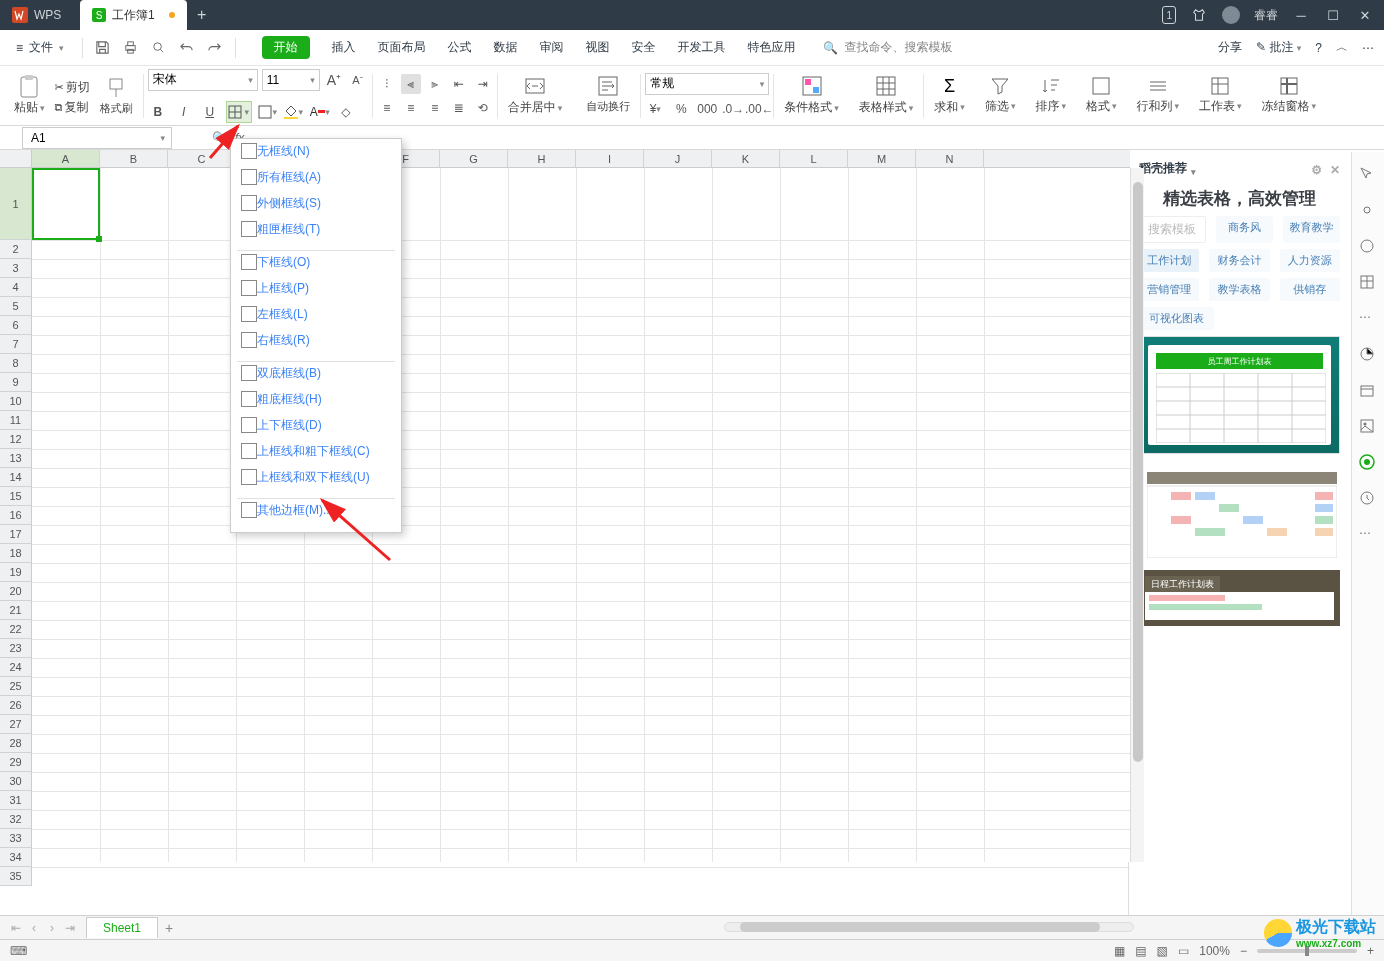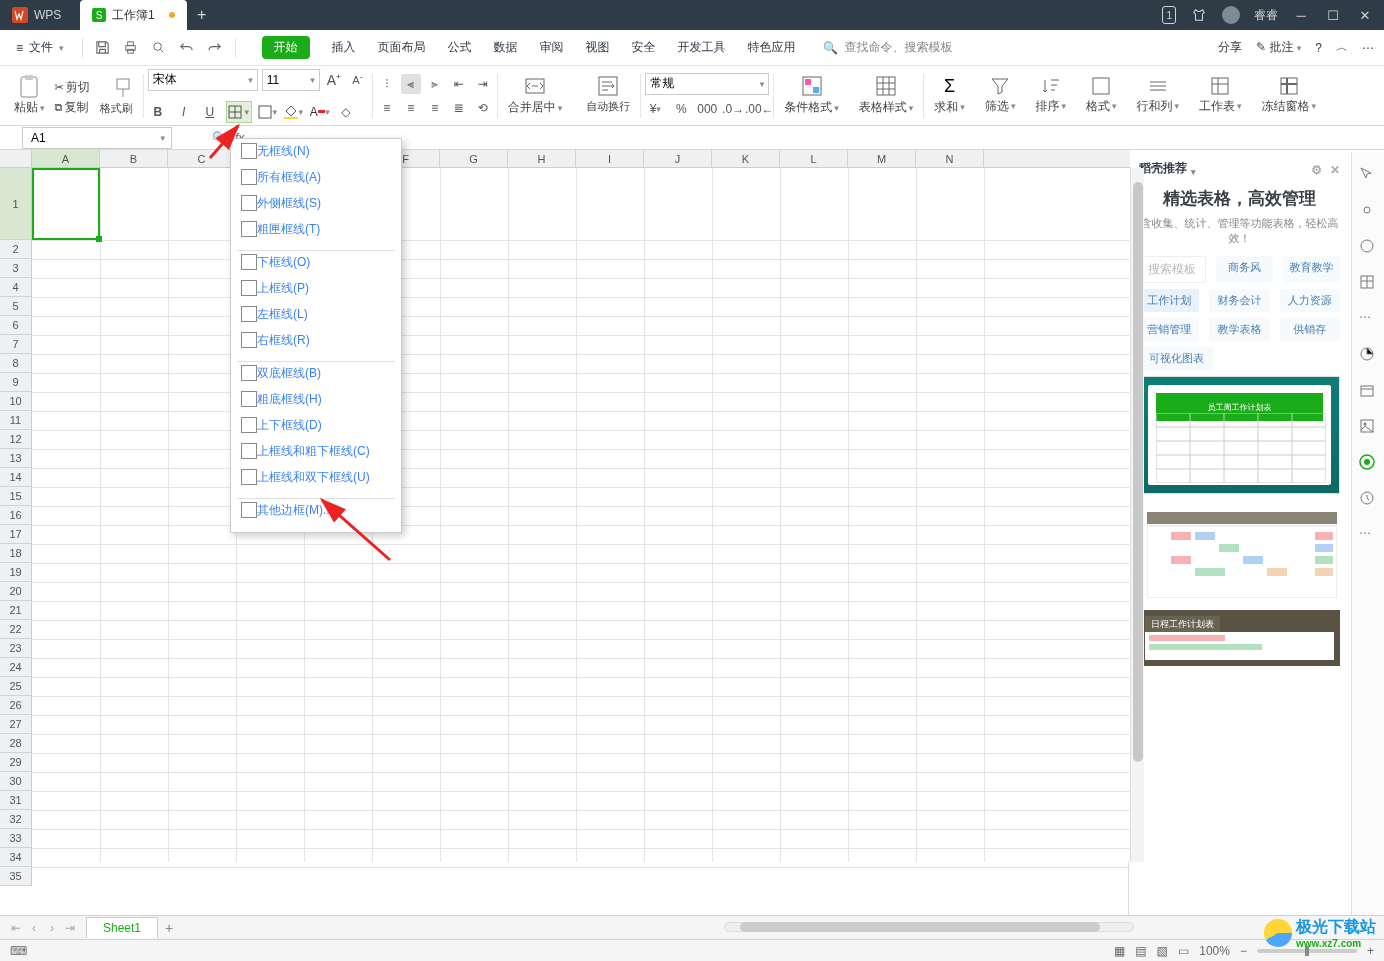--- a/index.html
+++ b/index.html
@@ -63,21 +63,21 @@
 .panel-title{font-weight:700;color:#2f3b46;display:flex;align-items:flex-end}
 .panel-head{font-size:17px;font-weight:700;color:#3a3f45;text-align:center;margin:10px 0 6px}
 .panel-sub{font-size:11px;color:#888;text-align:center;margin-bottom:10px}
 .tagrow{display:flex;gap:10px;margin-bottom:6px}
 .tag{flex:1;text-align:center;padding:4px 0;font-size:11px;color:#477fb4;background:#f7fafd;border-radius:2px}
 .tag.active{color:#477fb4;background:#e9f1f9}
 .tag.search{flex:1;color:#bbb;background:#fff;border:1px solid #eee;text-align:left;padding-left:8px}
 .template{width:100%;margin-bottom:10px;border:1px solid #e0e0e0}
 .tmpl-img{height:116px;background:linear-gradient(#0f7d76,#0d6a64);padding:8px;position:relative}
 .tmpl-inner{background:#fff;height:100%;border-radius:2px;position:relative}
-.tmpl-bar{height:28px;background:#1aad19;position:absolute;top:8px;left:8px;right:8px;display:flex;align-items:center;justify-content:center;color:#fff;font-size:8px}
+.tmpl-bar{height:16px;background:#1aad19;position:absolute;top:8px;left:8px;right:8px;display:flex;align-items:center;justify-content:center;color:#fff;font-size:8px}
 .tmpl-title{text-align:center;font-size:12px;color:#2f3b46;margin:6px 0;font-weight:600}
 .tmpl2{height:106px;background:#fafafa;position:relative;padding:8px}
 .tmpl3-title{font-size:11px;color:#333;padding:6px;font-weight:600}
 .side-rail{position:absolute;top:152px;right:0;width:33px;bottom:38px;border-left:1px solid #e0e0e0;background:#fbfbfb;display:flex;flex-direction:column;align-items:center;gap:18px;padding-top:14px}
 .rail-icon{width:18px;height:18px;color:#777}
 .rail-icon.active{color:#1aad19}
 .sheet-tabs{position:absolute;bottom:22px;left:0;right:0;height:24px;border-top:1px solid #d0d0d0;display:flex;align-items:center;background:#f5f5f5}
 .sheet-nav{display:flex;gap:2px;padding:0 8px}
 .sheet-nav span{width:16px;text-align:center;color:#aaa}
 .sheet-tab{background:#fff;padding:3px 16px;border:1px solid #ccc;border-bottom:none;border-radius:0;color:#1aad19}
@@ -198,21 +198,21 @@
           </svg>
         <span class="tool-label">
             <span>粘贴</span>
             <span class="dropdown-arrow">▾</span>
           </span>
       </div>
       <div style="display:flex;flex-direction:column;gap:3px">
         <span class="tool-label">✂ <span>剪切</span></span>
         <span class="tool-label">⧉ <span>复制</span></span>
       </div>
-      <div style="display:flex;flex-direction:column;align-items:flex-end">
+      <div style="display:flex;flex-direction:column;align-items:center">
         <svg width="20" height="24">
             <rect x="4" y="2" width="12" height="10" fill="none" stroke="#888"></rect>
             <path d="M10 12v8" stroke="#888"></path>
           </svg>
         <span class="tool-label">格式刷</span>
       </div>
     </div>
   </div>
   <div class="vsep"></div>
   <div style="display:flex;flex-direction:column;gap:10px">
@@ -609,21 +609,20 @@
 </svg>
 
 <div class="panel">
   <div class="panel-title">
       <span>稻壳推荐</span>
       <span class="dropdown-arrow" style="margin-left:4px">▾</span>
     <span style="margin-left:auto;color:#aaa">⚙</span>
     <span style="margin-left:8px;color:#aaa">✕</span>
   </div>
   <div class="panel-head">精选表格，高效管理</div>
-  <div class="panel-sub">含收集、统计、管理等功能表格，轻松高效！</div>
   <div class="tagrow">
     <div class="tag search" placeholder="搜索模板"><span>搜索模板</span></div>
     <div class="tag">商务风</div>
     <div class="tag">教育教学</div>
   </div>
   <div class="tagrow">
     <div class="tag active">工作计划</div>
     <div class="tag">财务会计</div>
     <div class="tag">人力资源</div>
   </div>

